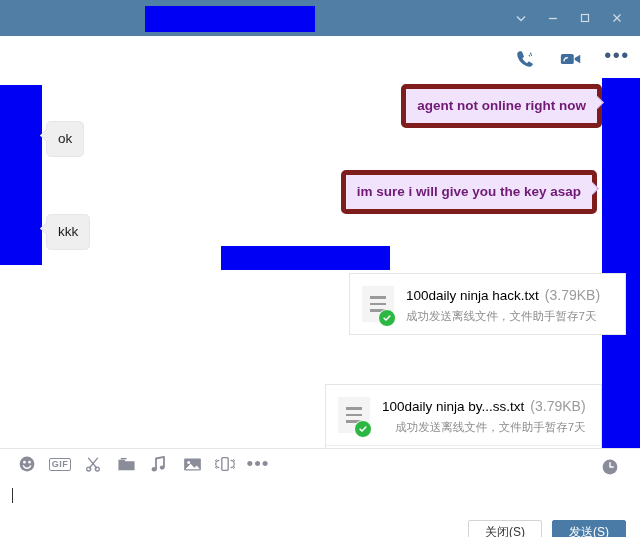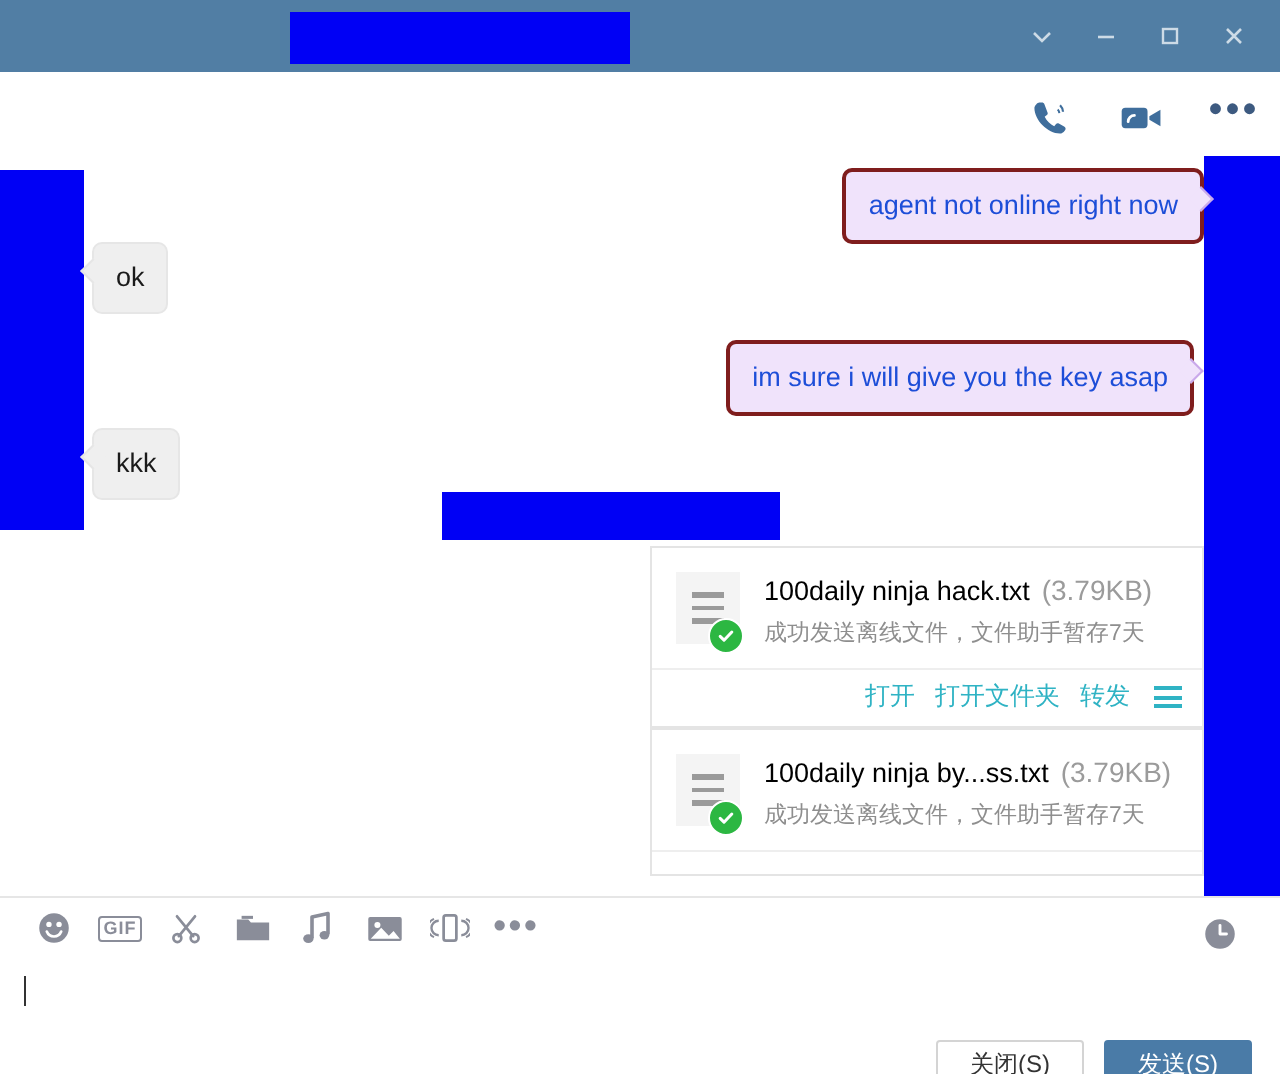--- a/index.html
+++ b/index.html
@@ -92,22 +92,23 @@
     position: absolute;
     font-size: 13.5px;
     line-height: 1.3;
     border-radius: 5px;
     padding: 8px 11px;
     box-sizing: border-box;
     white-space: nowrap;
   }
   .bubble.out {
     background: #f0e3fb;
-    border: 2px solid #7f1d1d;
-    color: #1d4ed8;
+    border: 5px solid #7f1d1d;
+    color: #701a75;
+    font-weight: bold;
   }
   .bubble.in {
     background: #efefef;
     border: 1px solid #e6e6e6;
     color: #1a1a1a;
   }
   
   .bubble.out:after {
     content: "";
     position: absolute;
@@ -146,22 +147,22 @@
 
   
   .file-card {
     position: absolute;
     left: 325px;
     width: 277px;
     background: #ffffff;
     border: 1px solid #e4e4e4;
     box-sizing: border-box;
   }
-  #file-card-1 { top: 195px; }
-  #file-card-2 { top: 286px; }
+  #file-card-1 { top: 195px; margin-left: 24px; }
+  #file-card-2 { top: 306px; text-align: right; }
 
   .file-main {
     display: flex;
     align-items: flex-start;
     padding: 12px 10px 10px 12px;
   }
   .file-icon-wrap {
     position: relative;
     width: 34px;
     height: 38px;
@@ -412,30 +413,20 @@
         </div>
       </div>
       <div class="file-text">
         <div class="file-name-row">
           <span class="file-name">100daily ninja hack.txt</span>
           <span class="file-size">(3.79KB)</span>
         </div>
         <div class="file-status">成功发送离线文件，文件助手暂存7天</div>
       </div>
     </div>
-    <div class="file-actions">
-      <span class="file-link">打开</span>
-      <span class="file-link">打开文件夹</span>
-      <span class="file-link">转发</span>
-      <span class="file-menu-icon">
-          <i></i>
-          <i></i>
-          <i></i>
-        </span>
-    </div>
   </div>
 
   <div class="file-card" id="file-card-2">
     <div class="file-main">
       <div class="file-icon-wrap">
         <div class="file-icon">
           <i></i>
             <i></i>
             <i></i>
         </div>

